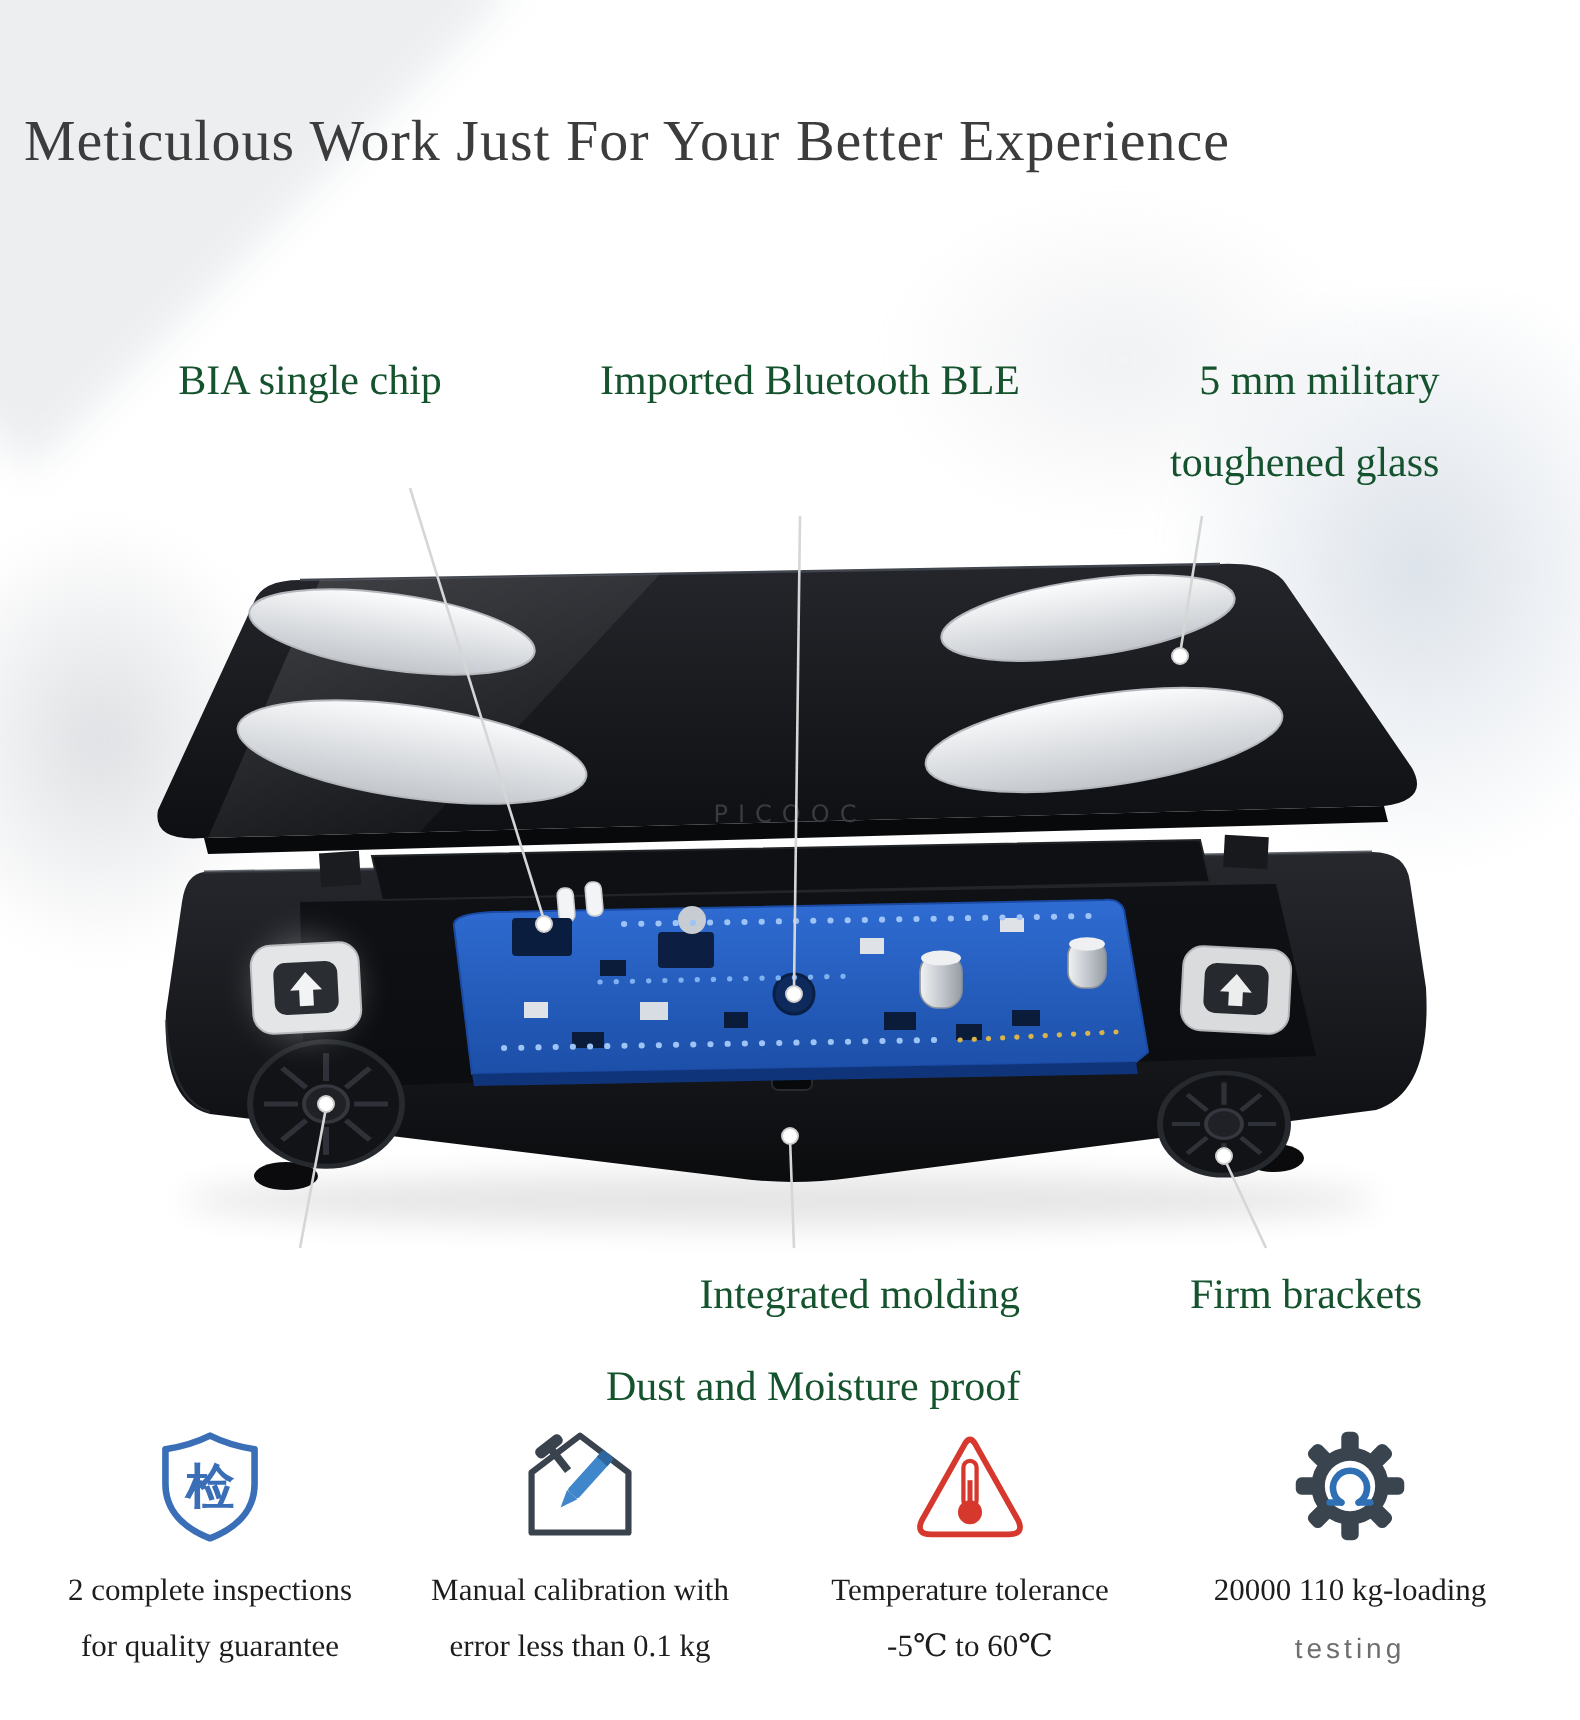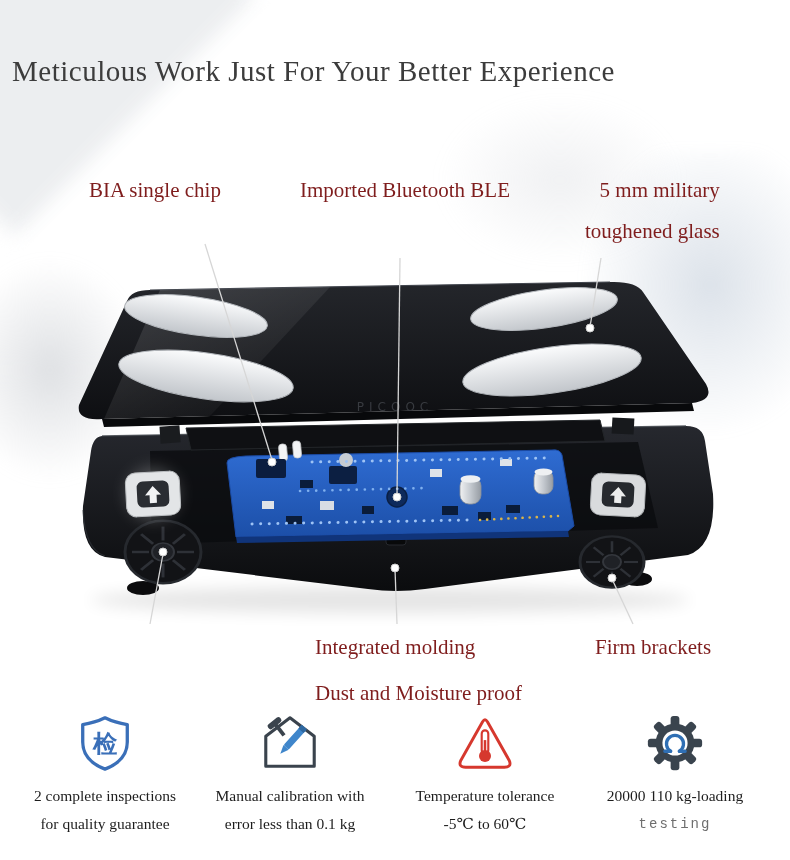--- a/index.html
+++ b/index.html
@@ -12,39 +12,39 @@
             background:radial-gradient(ellipse at 50% 45%, rgba(164,180,199,0.38), rgba(164,180,199,0) 65%);
             filter:blur(6px);}
   .bg-left-mid{position:absolute;top:250px;left:-50px;width:200px;height:240px;
             background:radial-gradient(ellipse, rgba(190,194,200,0.5), rgba(190,194,200,0) 65%);
             filter:blur(8px);}
   .bg-top-mid{position:absolute;top:90px;left:430px;width:260px;height:180px;
             background:radial-gradient(ellipse, rgba(205,208,214,0.30), rgba(205,208,214,0) 65%);
             filter:blur(9px);}
   .title{position:absolute;top:55px;left:0;width:627px;margin:0;text-align:center;
          font-size:29px;font-weight:400;color:#3c3c3c;letter-spacing:0.5px;}
-  .callout{position:absolute;font-size:21px;color:#7f1d1d;}
+  .callout{position:absolute;font-size:21px;color:#14532d;}
   .co-top{line-height:41px;text-align:right;}
   .co-bot{line-height:46px;}
   #co-t0{left:42px;top:170px;width:226px;text-align:center;}
   #co-t1{left:300px;top:170px;}
   #co-t2{left:585px;top:170px;}
   #co-b0{left:30px;top:624px;}
-  #co-b1{left:315px;top:624px;}
+  #co-b1{left:303px;top:624px;text-align:right;}
   #co-b2{left:595px;top:624px;}
   .product-svg{position:absolute;top:160px;left:0;}
   .features{position:absolute;top:712px;left:0;width:790px;height:145px;}
   .feature{position:absolute;top:0;text-align:center;}
   #f0{left:10px;width:190px;}
   #f1{left:196px;width:188px;}
   #f2{left:392px;width:186px;}
   #f3{left:582px;width:186px;}
   .ficon{width:62px;height:62px;display:block;margin:0 auto 8px auto;}
   .fcap{font-size:15.5px;line-height:28px;color:#1d1d1d;}
-  .mono{font-family:Liberation Mono, monospace;font-size:14px;color:#6e6e6e;letter-spacing:2px;}
+  .mono{font-family:Liberation Sans, sans-serif;font-size:14px;color:#6e6e6e;letter-spacing:2px;}
 </style>
 </head>
 <body>
 
 <div class="page">
 
   <div class="bg-wedge"></div>
   <div class="bg-right"></div>
   <div class="bg-left-mid"></div>
   <div class="bg-top-mid"></div>

